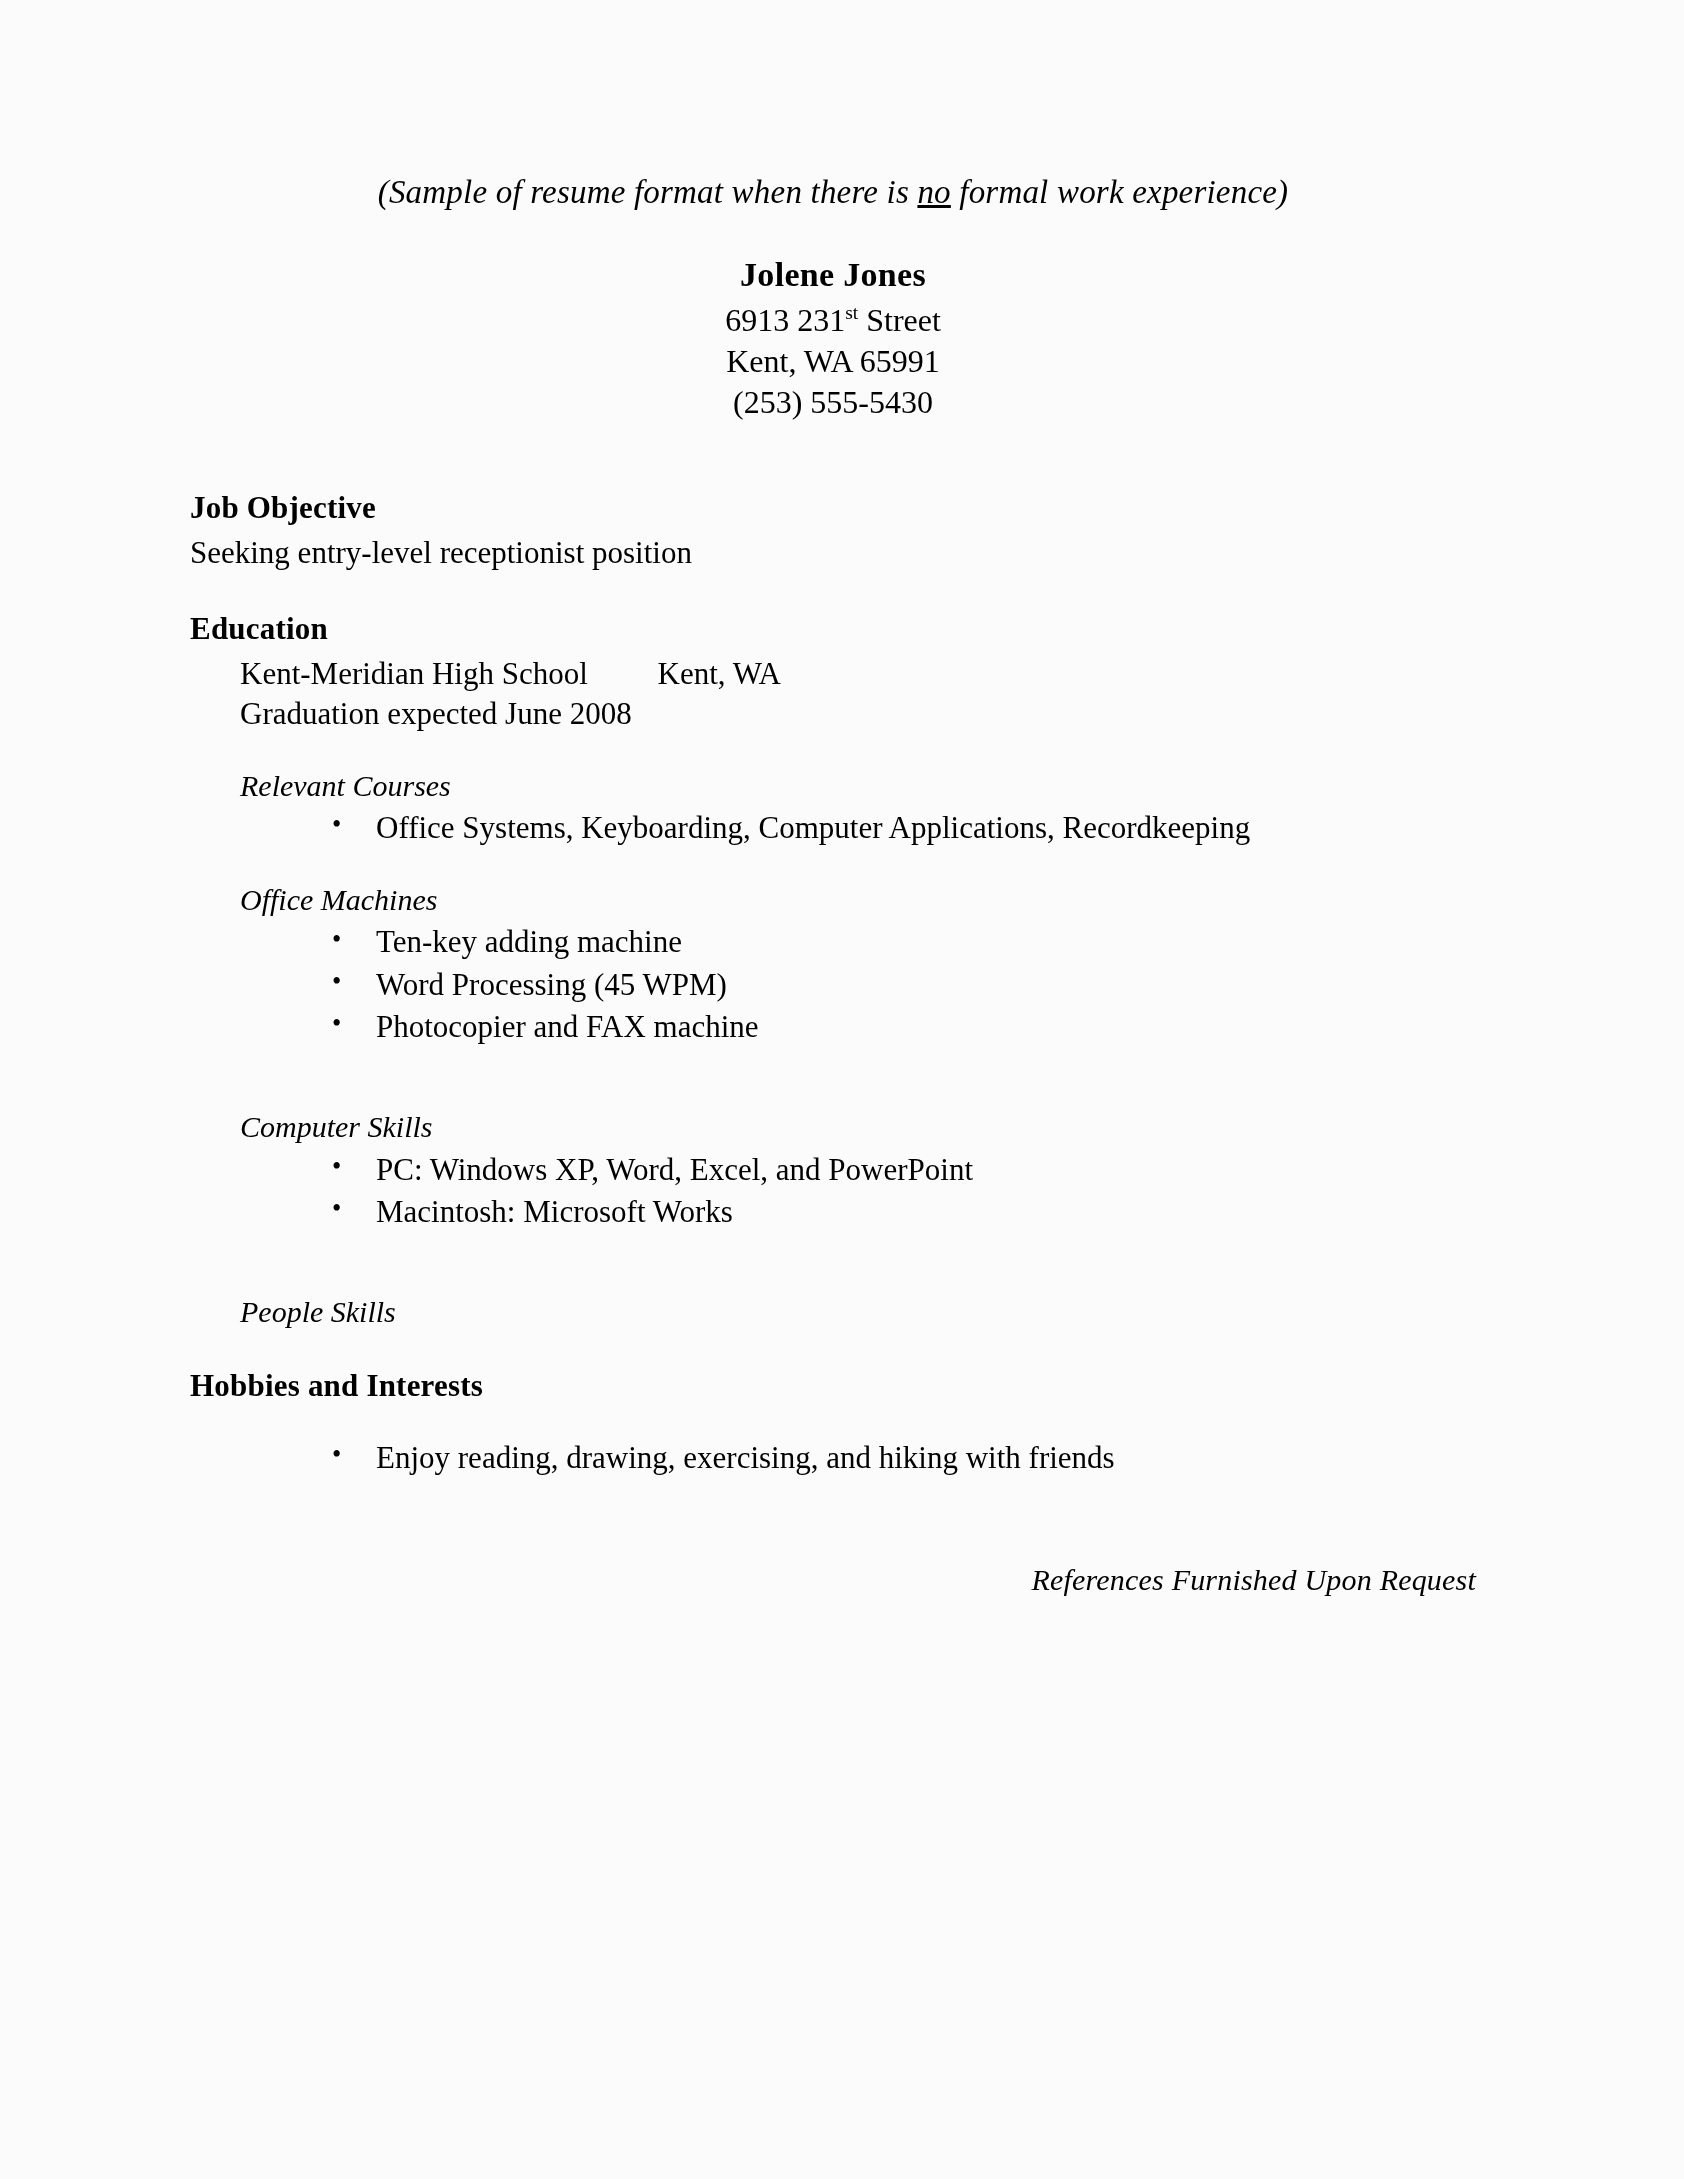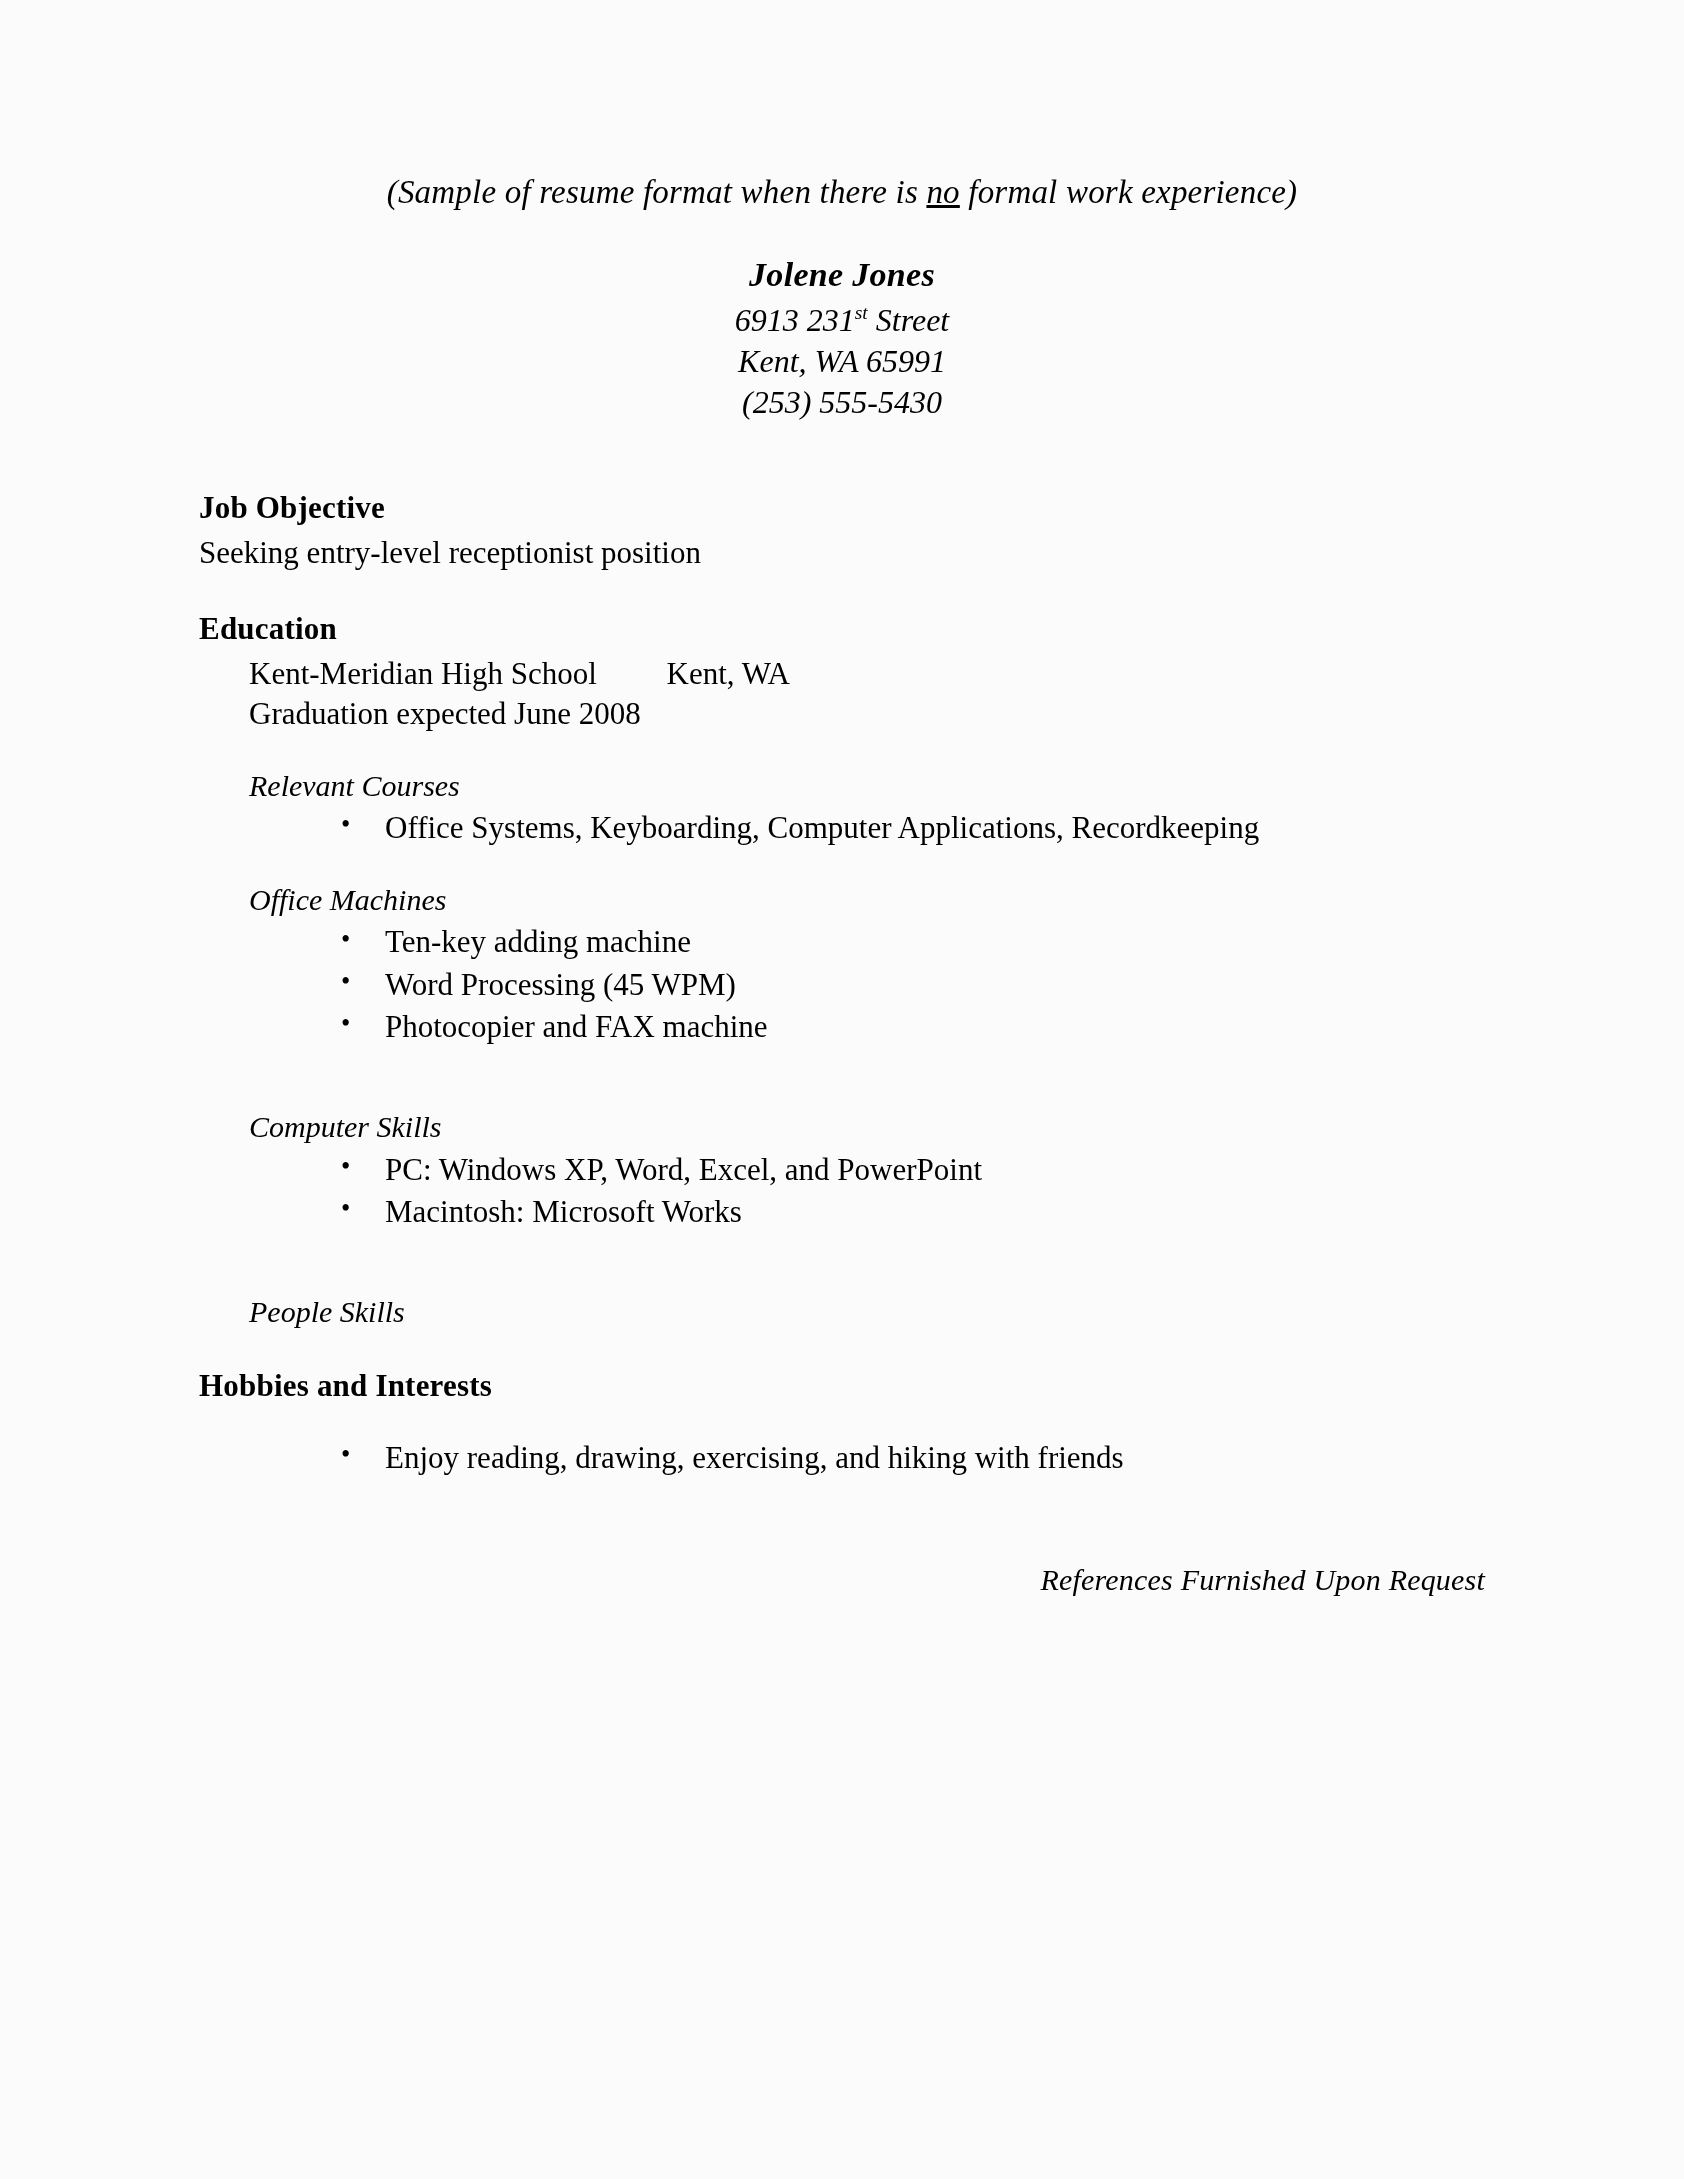--- a/index.html
+++ b/index.html
@@ -20,41 +20,40 @@
     top: 0;
     left: 0;
     width: 1685px;
     height: 2179px;
     background: #fbfbfb;
     box-sizing: border-box;
     padding: 0;
   }
   .content {
     position: absolute;
-    left: 199px;
+    left: 190px;
     top: 173px;
     width: 1286px;
   }
 
   .doc-note {
     text-align: center;
     font-style: italic;
     font-size: 33px;
     line-height: 1.2;
     margin-bottom: 43px;
     letter-spacing: 0.2px;
   }
   .doc-note .underline {
     text-decoration: underline;
   }
 
   .header-block {
     text-align: center;
     margin-bottom: 66px;
-    font-style: italic;
   }
   .cand-name {
     font-weight: bold;
     font-size: 34px;
     letter-spacing: 0.3px;
     margin-bottom: 6.2px;
   }
   .cand-line {
     font-size: 32px;
     line-height: 1.29;

